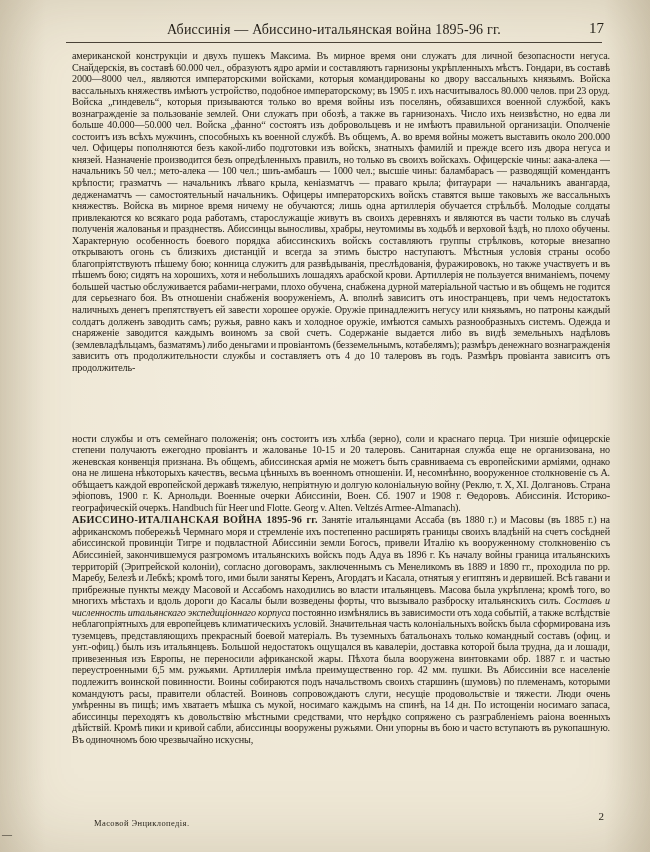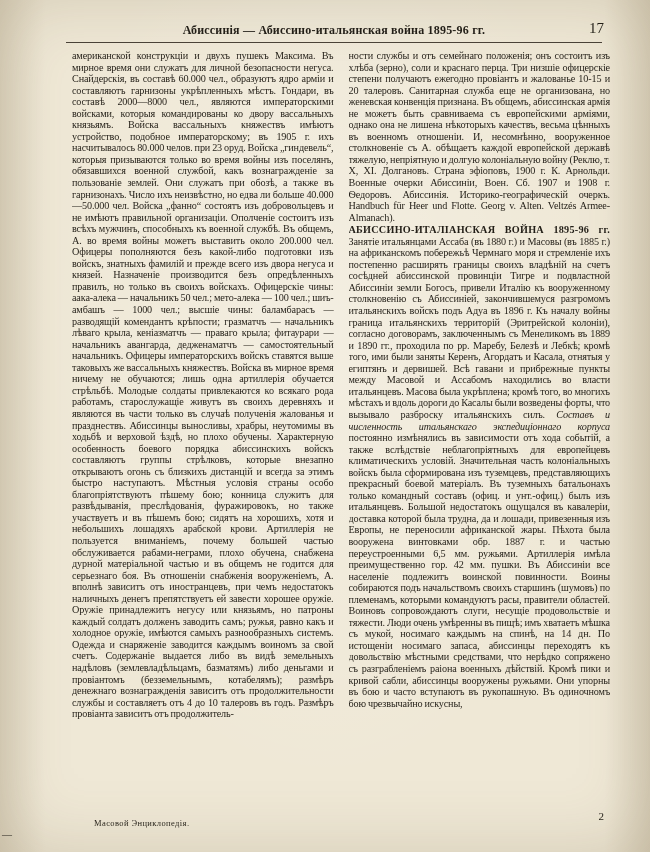--- a/index.html
+++ b/index.html
@@ -7,24 +7,24 @@
   .page{
     width:650px;height:852px;position:relative;overflow:hidden;color:#221e17;
     background:
       radial-gradient(ellipse at 50% 38%, rgba(255,255,255,.28), rgba(255,255,255,0) 62%),
       linear-gradient(90deg, rgba(115,95,58,.14), rgba(0,0,0,0) 7%, rgba(0,0,0,0) 93%, rgba(115,95,58,.16)),
       #efe8d6;
     box-shadow: inset 0 0 70px rgba(110,90,55,.22);
     font-family:"Liberation Serif","DejaVu Serif",serif;
   }
   .page-header{position:relative;margin:20px 54px 0 72px;text-align:center;}
-  .running-title{display:inline-block;font-weight:bold;font-size:12px;letter-spacing:.2px;text-align:right;}
+  .running-title{display:inline-block;font-weight:normal;font-size:14px;letter-spacing:.2px;text-align:right;}
   .page-number{position:absolute;right:-8px;top:0;font-size:15px;}
   .header-rule{border:none;border-top:1px solid #4a4237;margin:4px 48px 7px 66px;height:0;}
-  .columns{display:flex;gap:15px;margin:0 40px 0 72px;height:750px;overflow:hidden;}
+  .columns{display:flex;gap:15px;margin:0 40px 0 72px;height:750px;overflow:hidden;flex-direction:column;}
   .column{flex:1;min-width:0;overflow:hidden;}
   .body-text{margin:0;font-size:10.2px;line-height:11.55px;text-align:justify;letter-spacing:-0.15px;word-spacing:-0.4px;}
   .body-text + .body-text{margin-top:1px;}
   .article-heading{letter-spacing:.25px;}
   .footer-imprint{position:absolute;left:94px;bottom:24px;font-size:8.5px;letter-spacing:.4px;color:#2b261e;}
   .sheet-number{position:absolute;right:46px;bottom:30px;font-size:11px;}
   .print-mark{position:absolute;left:2px;bottom:12px;font-size:10px;color:#2a261f;}
 </style>
 </head>
 <body>

